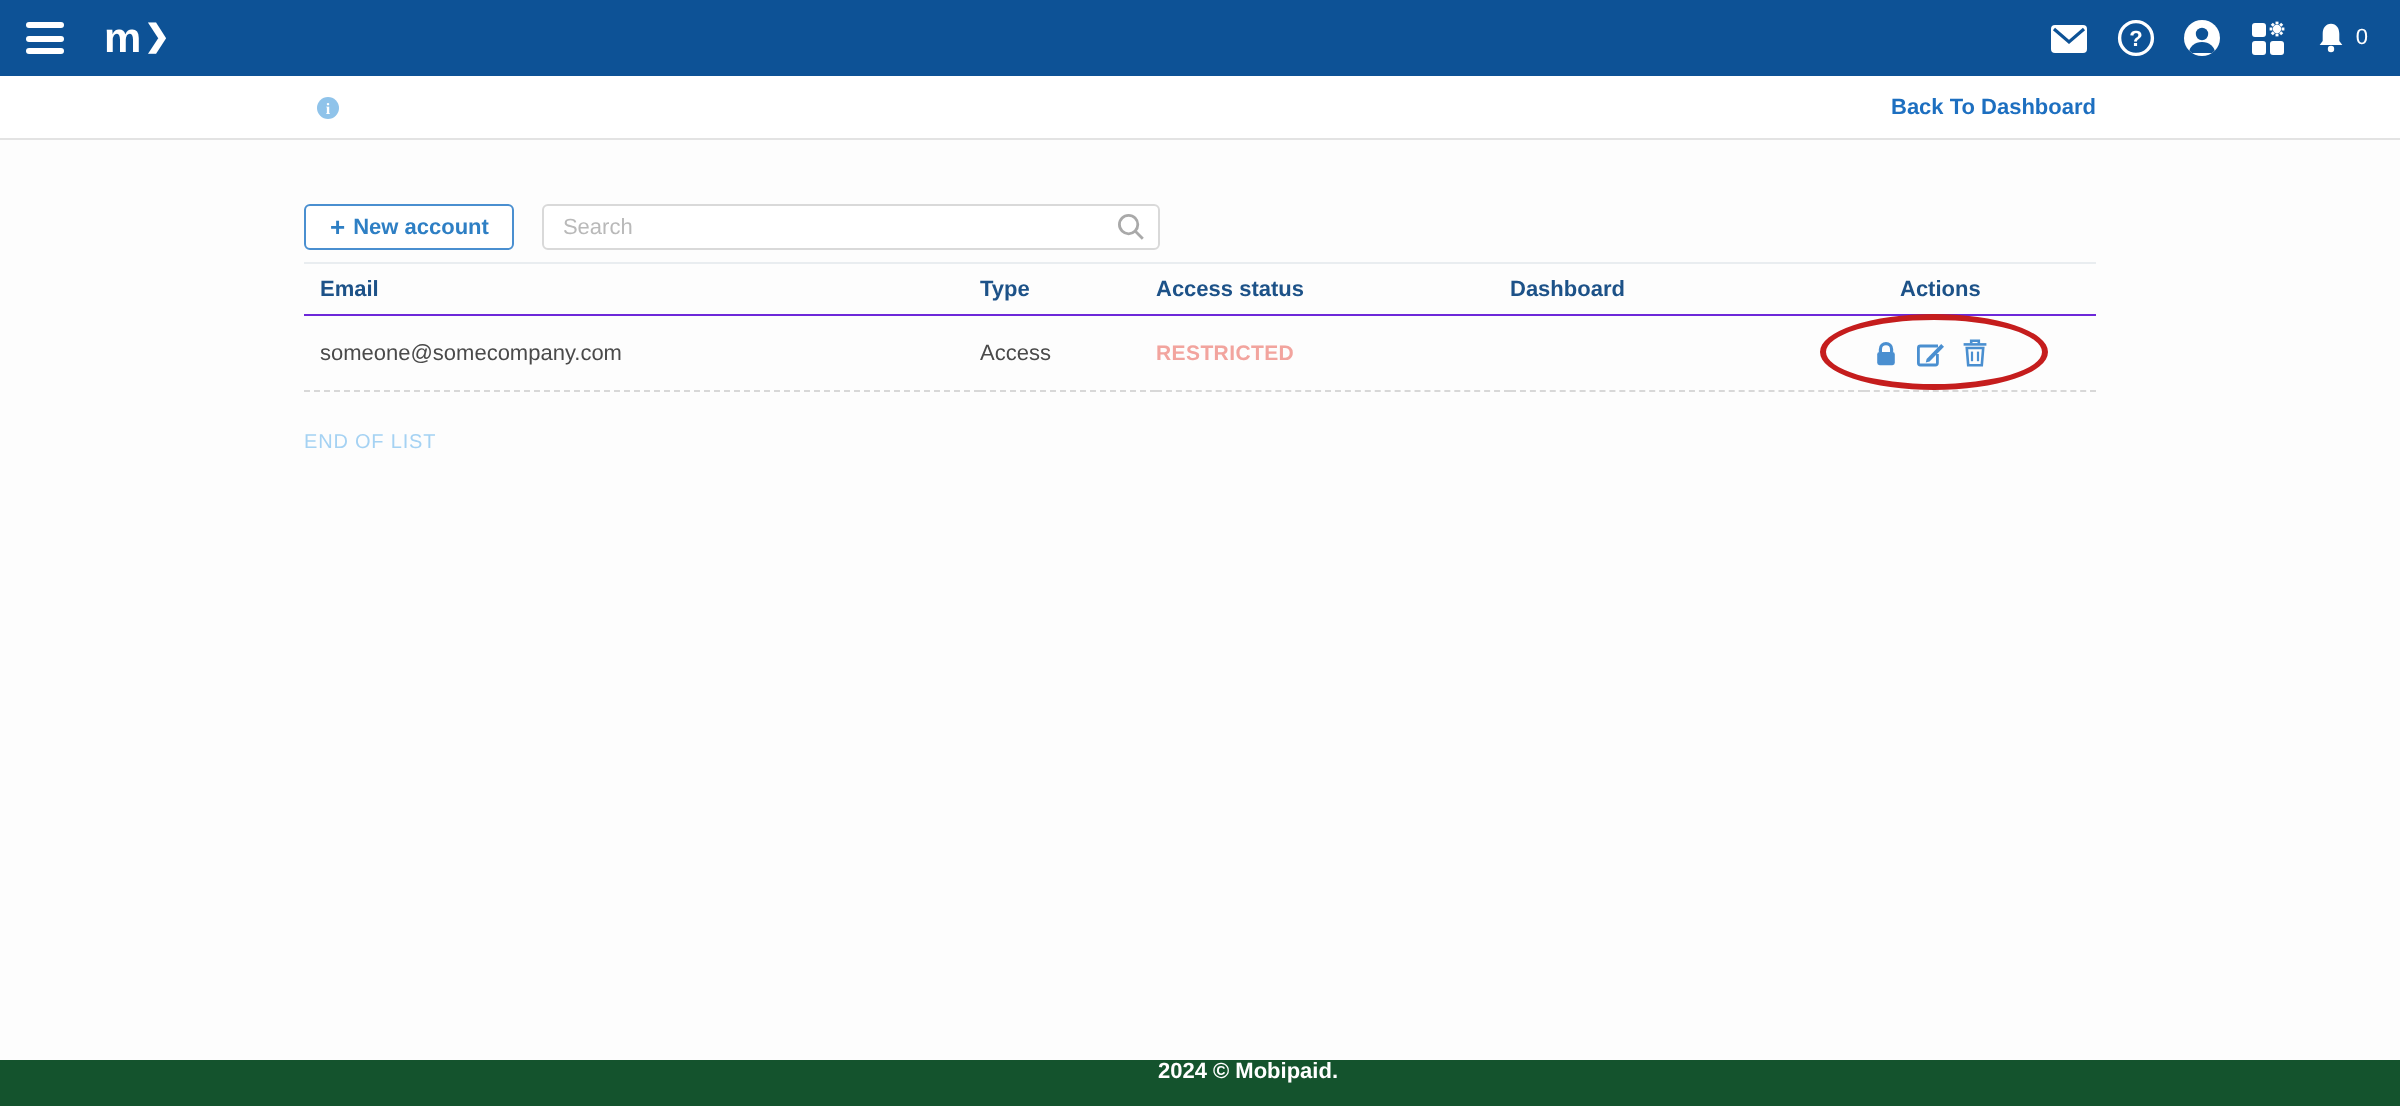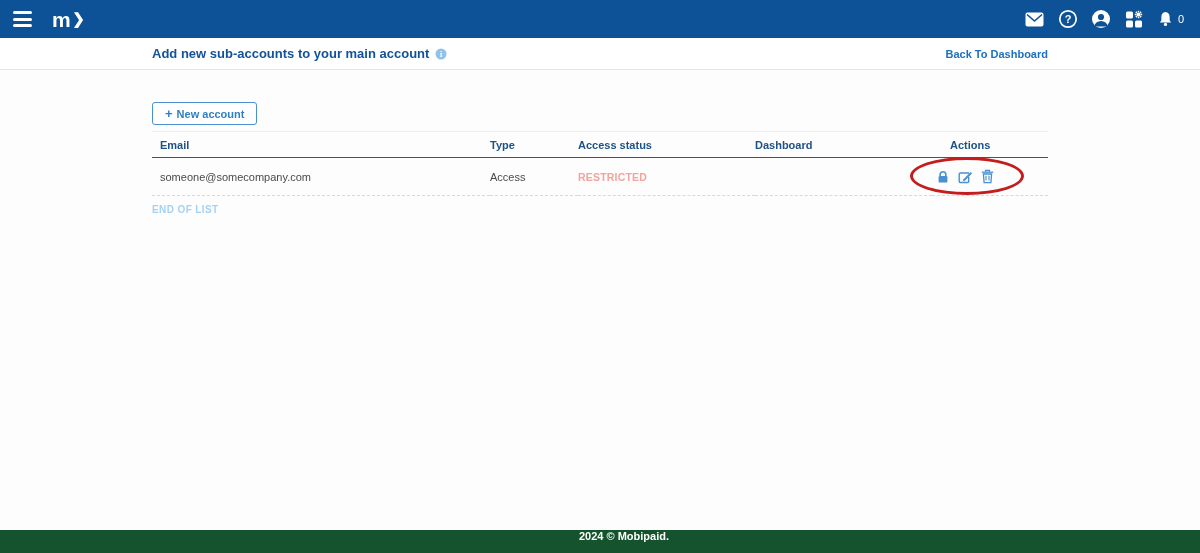--- a/index.html
+++ b/index.html
@@ -46,21 +46,21 @@
   th { color:#1d5288; font-size:11px; font-weight:bold; text-align:left;
     border-top:1px solid #e9edf0; border-bottom:1px solid #6d28d9; height:26px; padding:0; }
   td { font-size:11px; color:#4a4a4a; height:38px; padding:0;
     border-bottom:1px dashed #d8d8d8; }
   th:first-child, td:first-child { padding-left:8px; }
   .th-actions { padding-left:18px;margin-top:11px; }
   .restricted { color:#f2a49e; font-weight:bold; font-size:10.5px; letter-spacing:0.2px; }
   .actions-cell { padding-left:4px; }
   .action-icons { display:flex; align-items:center; gap:8px; }
   .action-icon { cursor:pointer; display:inline-flex; }
-  .end-of-list { margin-top:8px; color:#a5d2f3; font-size:10px; font-weight:bold; letter-spacing:0.4px; }
+  .end-of-list { margin-top:20px; color:#a5d2f3; font-size:10px; font-weight:normal; letter-spacing:0.4px; }
 
   
   .red-ellipse { position:absolute; left:910px; top:87px; width:114px; height:38px;
     border:3px solid #c51d1d; border-radius:50%; pointer-events:none; }
 
   
   .footer { height:23px; background:#14532d; display:flex; align-items:flex-start; justify-content:center;padding-left:48px; }
   .footer-text { color:#fff; font-size:11px; font-weight:bold; }
 </style>
 </head>
@@ -126,39 +126,47 @@
         <path d="M9,1.5 C6.2,1.5 4.6,3.8 4.6,6.8 L4.6,10.6 L3,12.7 L15,12.7 L13.4,10.6 L13.4,6.8 C13.4,3.8 11.8,1.5 9,1.5 Z" fill="#fff"></path>
         <circle cx="9" cy="14.8" r="1.7" fill="#fff"></circle>
       </svg>
       <span class="bell-count">0</span>
     </div>
   </div>
 </div>
 
 <div class="titlebar">
   <div class="titlebar-inner">
-    <span class="page-title">Add new sub-accounts to your main account</span>
     <span class="info-icon">
       <svg width="12" height="12" viewBox="0 0 12 12">
         <circle cx="6" cy="6" r="5.5" fill="#8fc3ea"></circle>
         <text x="6" y="9" text-anchor="middle" font-size="8" font-weight="bold" fill="#fff" font-family="Liberation Serif, serif">i</text>
       </svg>
     </span>
     <a class="back-link">Back To Dashboard</a>
   </div>
 </div>
 
 <div class="main">
   <div class="content">
 
     <div class="toolbar">
       <button class="new-account-btn">
         <span class="plus">+</span>
         <span>New account</span>
       </button>
+      <div class="search-wrap">
+        <input class="search-input" type="text" placeholder="Search" style="">
+        <span class="search-icon">
+          <svg width="15" height="15" viewBox="0 0 15 15">
+            <circle cx="6.3" cy="6.3" r="4.6" fill="none" stroke="#a9a9a9" stroke-width="1.4"></circle>
+            <line x1="9.8" y1="9.8" x2="13.4" y2="13.4" stroke="#a9a9a9" stroke-width="1.4"></line>
+          </svg>
+        </span>
+      </div>
     </div>
 
     <table>
       <colgroup>
         <col style="width:338px">
           <col style="width:88px">
           <col style="width:177px">
         <col style="width:177px">
           <col style="width:116px">
       </colgroup>

